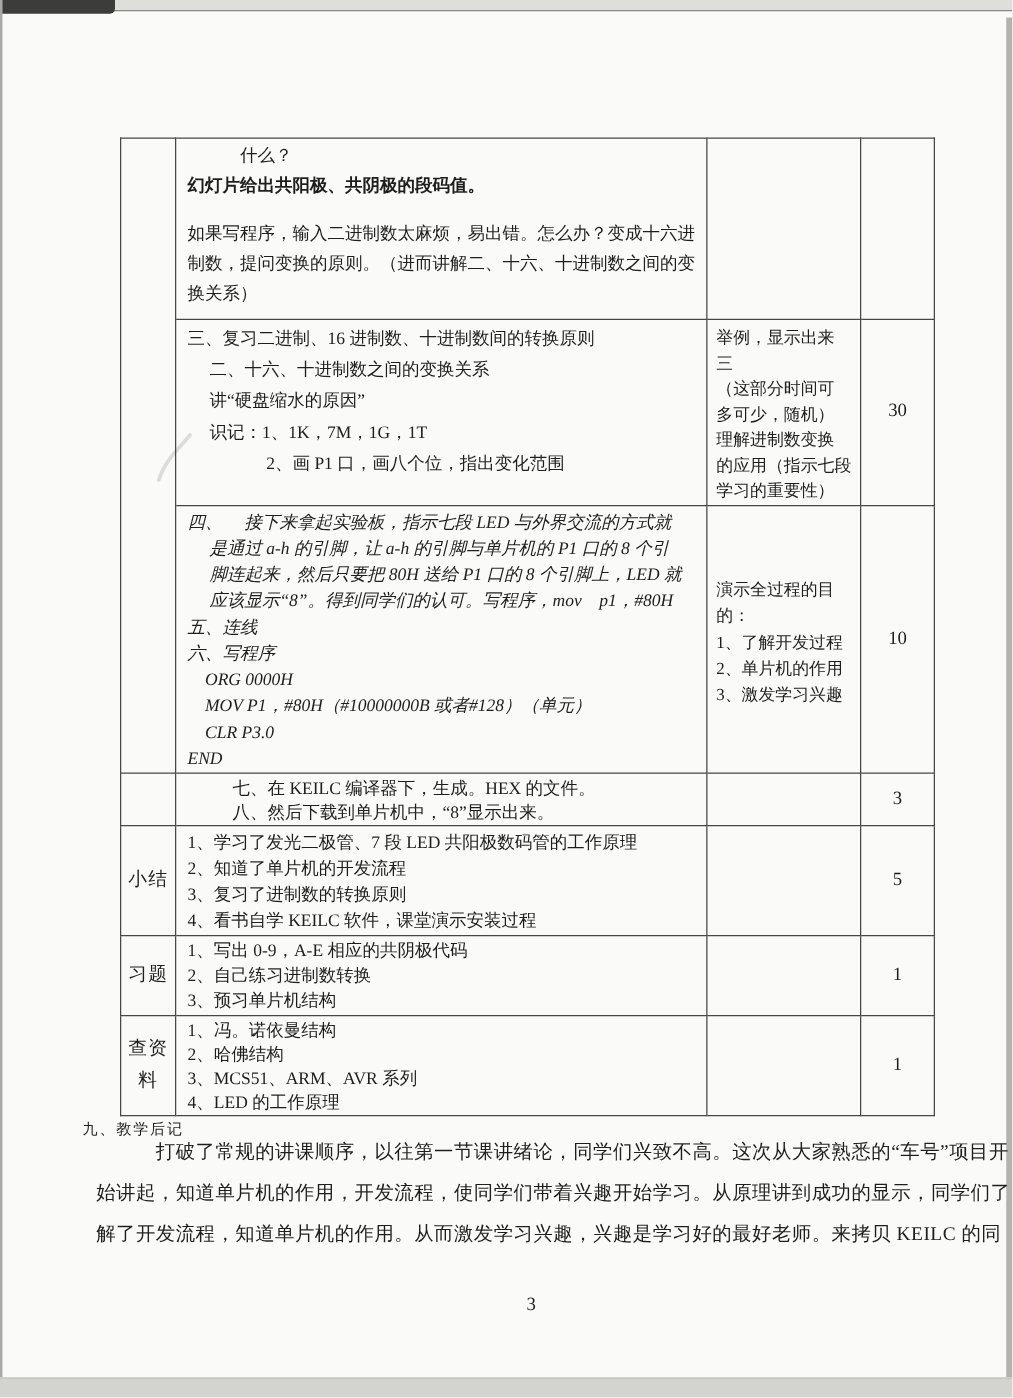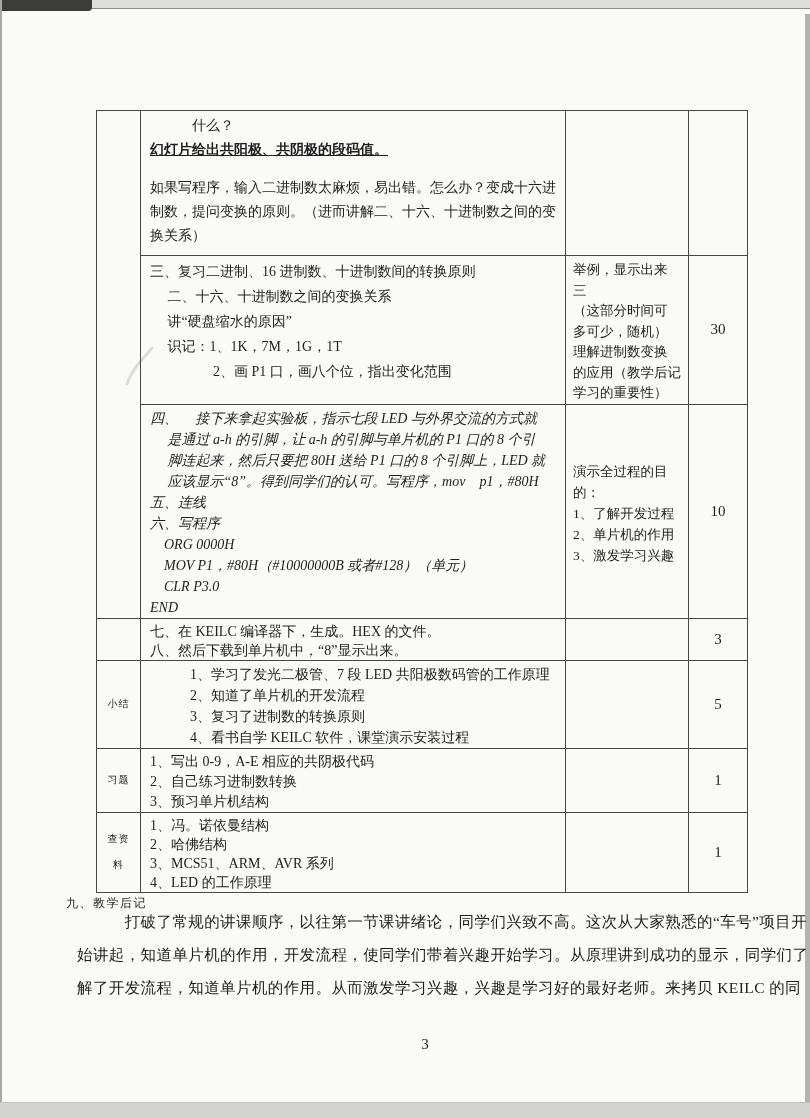--- a/index.html
+++ b/index.html
@@ -32,33 +32,33 @@
     padding:3px 20px 0 9px;font-size:14px;
   }
   col.c1{width:44px;} col.c2{width:425px;} col.c3{width:123px;} col.c4{width:59px;}
   tr.r1{height:145px;} tr.r2{height:147px;} tr.r3{height:211px;}
   tr.r4{height:39px;}  tr.r5{height:85px;}  tr.r6{height:63px;}  tr.r7{height:77px;}
 
   .tline{white-space:pre;min-height:1em;}
   .r1 .cnt .tline{line-height:24px;}
   .r2 .cnt .tline{line-height:25px;}
   .r3 .cnt .tline{line-height:21px;font-style:italic;}
-  .r4 .cnt .tline{line-height:19px;}
-  .r5 .cnt .tline{line-height:21px;margin-left:40px;}
+  .r4 .cnt .tline{line-height:19px;margin-left:36px;}
+  .r5 .cnt .tline{line-height:21px;}
   .r6 .cnt .tline{line-height:20px;}
   .r7 .cnt .tline{line-height:19px;}
 
-  td.lbl{text-align:center;vertical-align:middle;padding:0;font-size:10px;letter-spacing:1px;}
+  td.lbl{text-align:center;vertical-align:middle;padding:0;font-size:15px;letter-spacing:1px;}
   td.lbl .tline{line-height:26px;}
   td.note{padding:4px 4px 0 7px;font-size:13.5px;}
   td.note .tline{line-height:20.5px;white-space:normal;}
   td.note-mid{vertical-align:middle;}
   td.note-mid .tline{line-height:21px;}
   td.time{text-align:center;vertical-align:middle;font-size:15px;padding:0;}
-  .bold{font-weight:bold;text-decoration:underline;}
+  .bold{font-weight:bold;}
 
   
   .after-heading{position:absolute;left:66px;top:895px;font-size:12px;letter-spacing:1.5px;}
   .after-para{position:absolute;left:77px;top:906px;width:726px;font-size:15.5px;letter-spacing:0.4px;}
   .after-para .tline{line-height:32.8px;}
   .page-num{position:absolute;top:1036px;left:0;width:100%;text-align:center;font-size:15px;text-indent:40px;}
 
   .smudge{position:absolute;left:124px;top:346px;opacity:.55;}
 </style>
 </head>
@@ -112,21 +112,21 @@
               <div class="tline">　 　　　 2、画 P1 口，画八个位，指出变化范围</div>
             </div>
         </td>
         <td class="note">
           <div>
               <div class="tline">举例，显示出来</div>
               <div class="tline">三</div>
               <div class="tline">（这部分时间可</div>
               <div class="tline">多可少，随机）</div>
               <div class="tline">理解进制数变换</div>
-              <div class="tline">的应用（教学后记</div>
+              <div class="tline">的应用（指示七段</div>
               <div class="tline">学习的重要性）</div>
             </div>
         </td>
         <td class="time">30</td>
       </tr>
 
       <tr class="r3">
         <td class="cnt">
           <div>
               <div class="tline">四、　 接下来拿起实验板，指示七段 LED 与外界交流的方式就</div>

